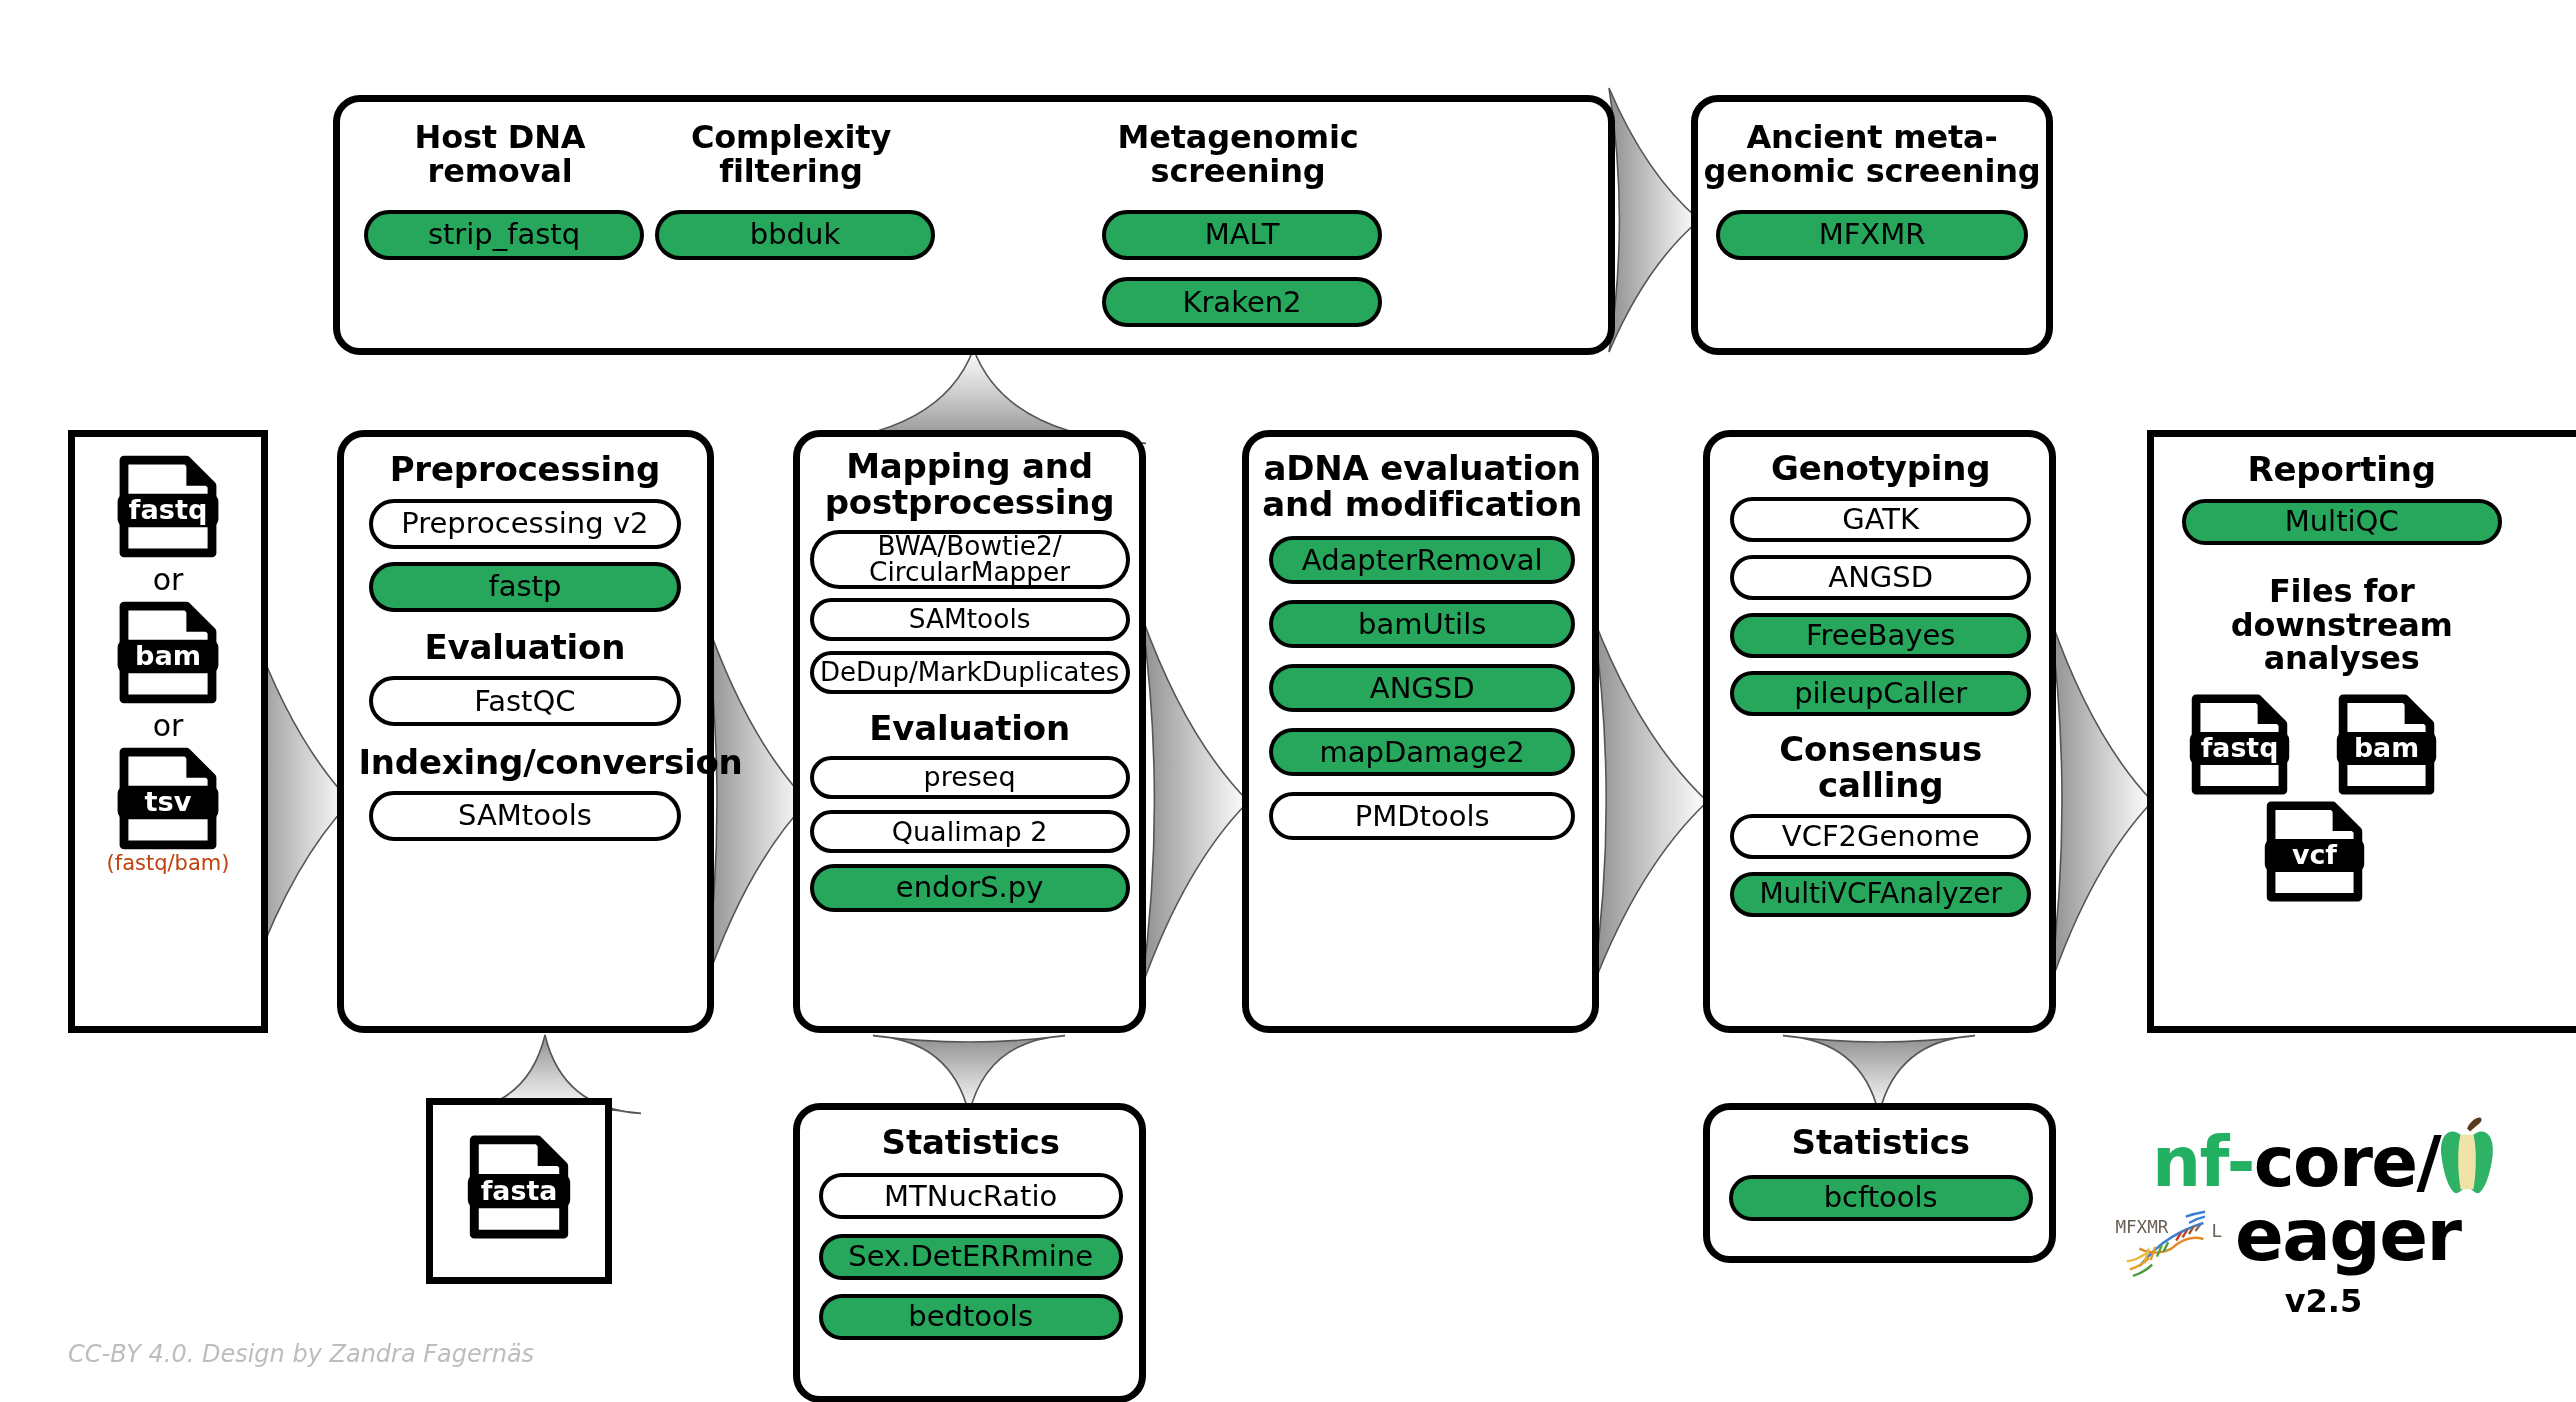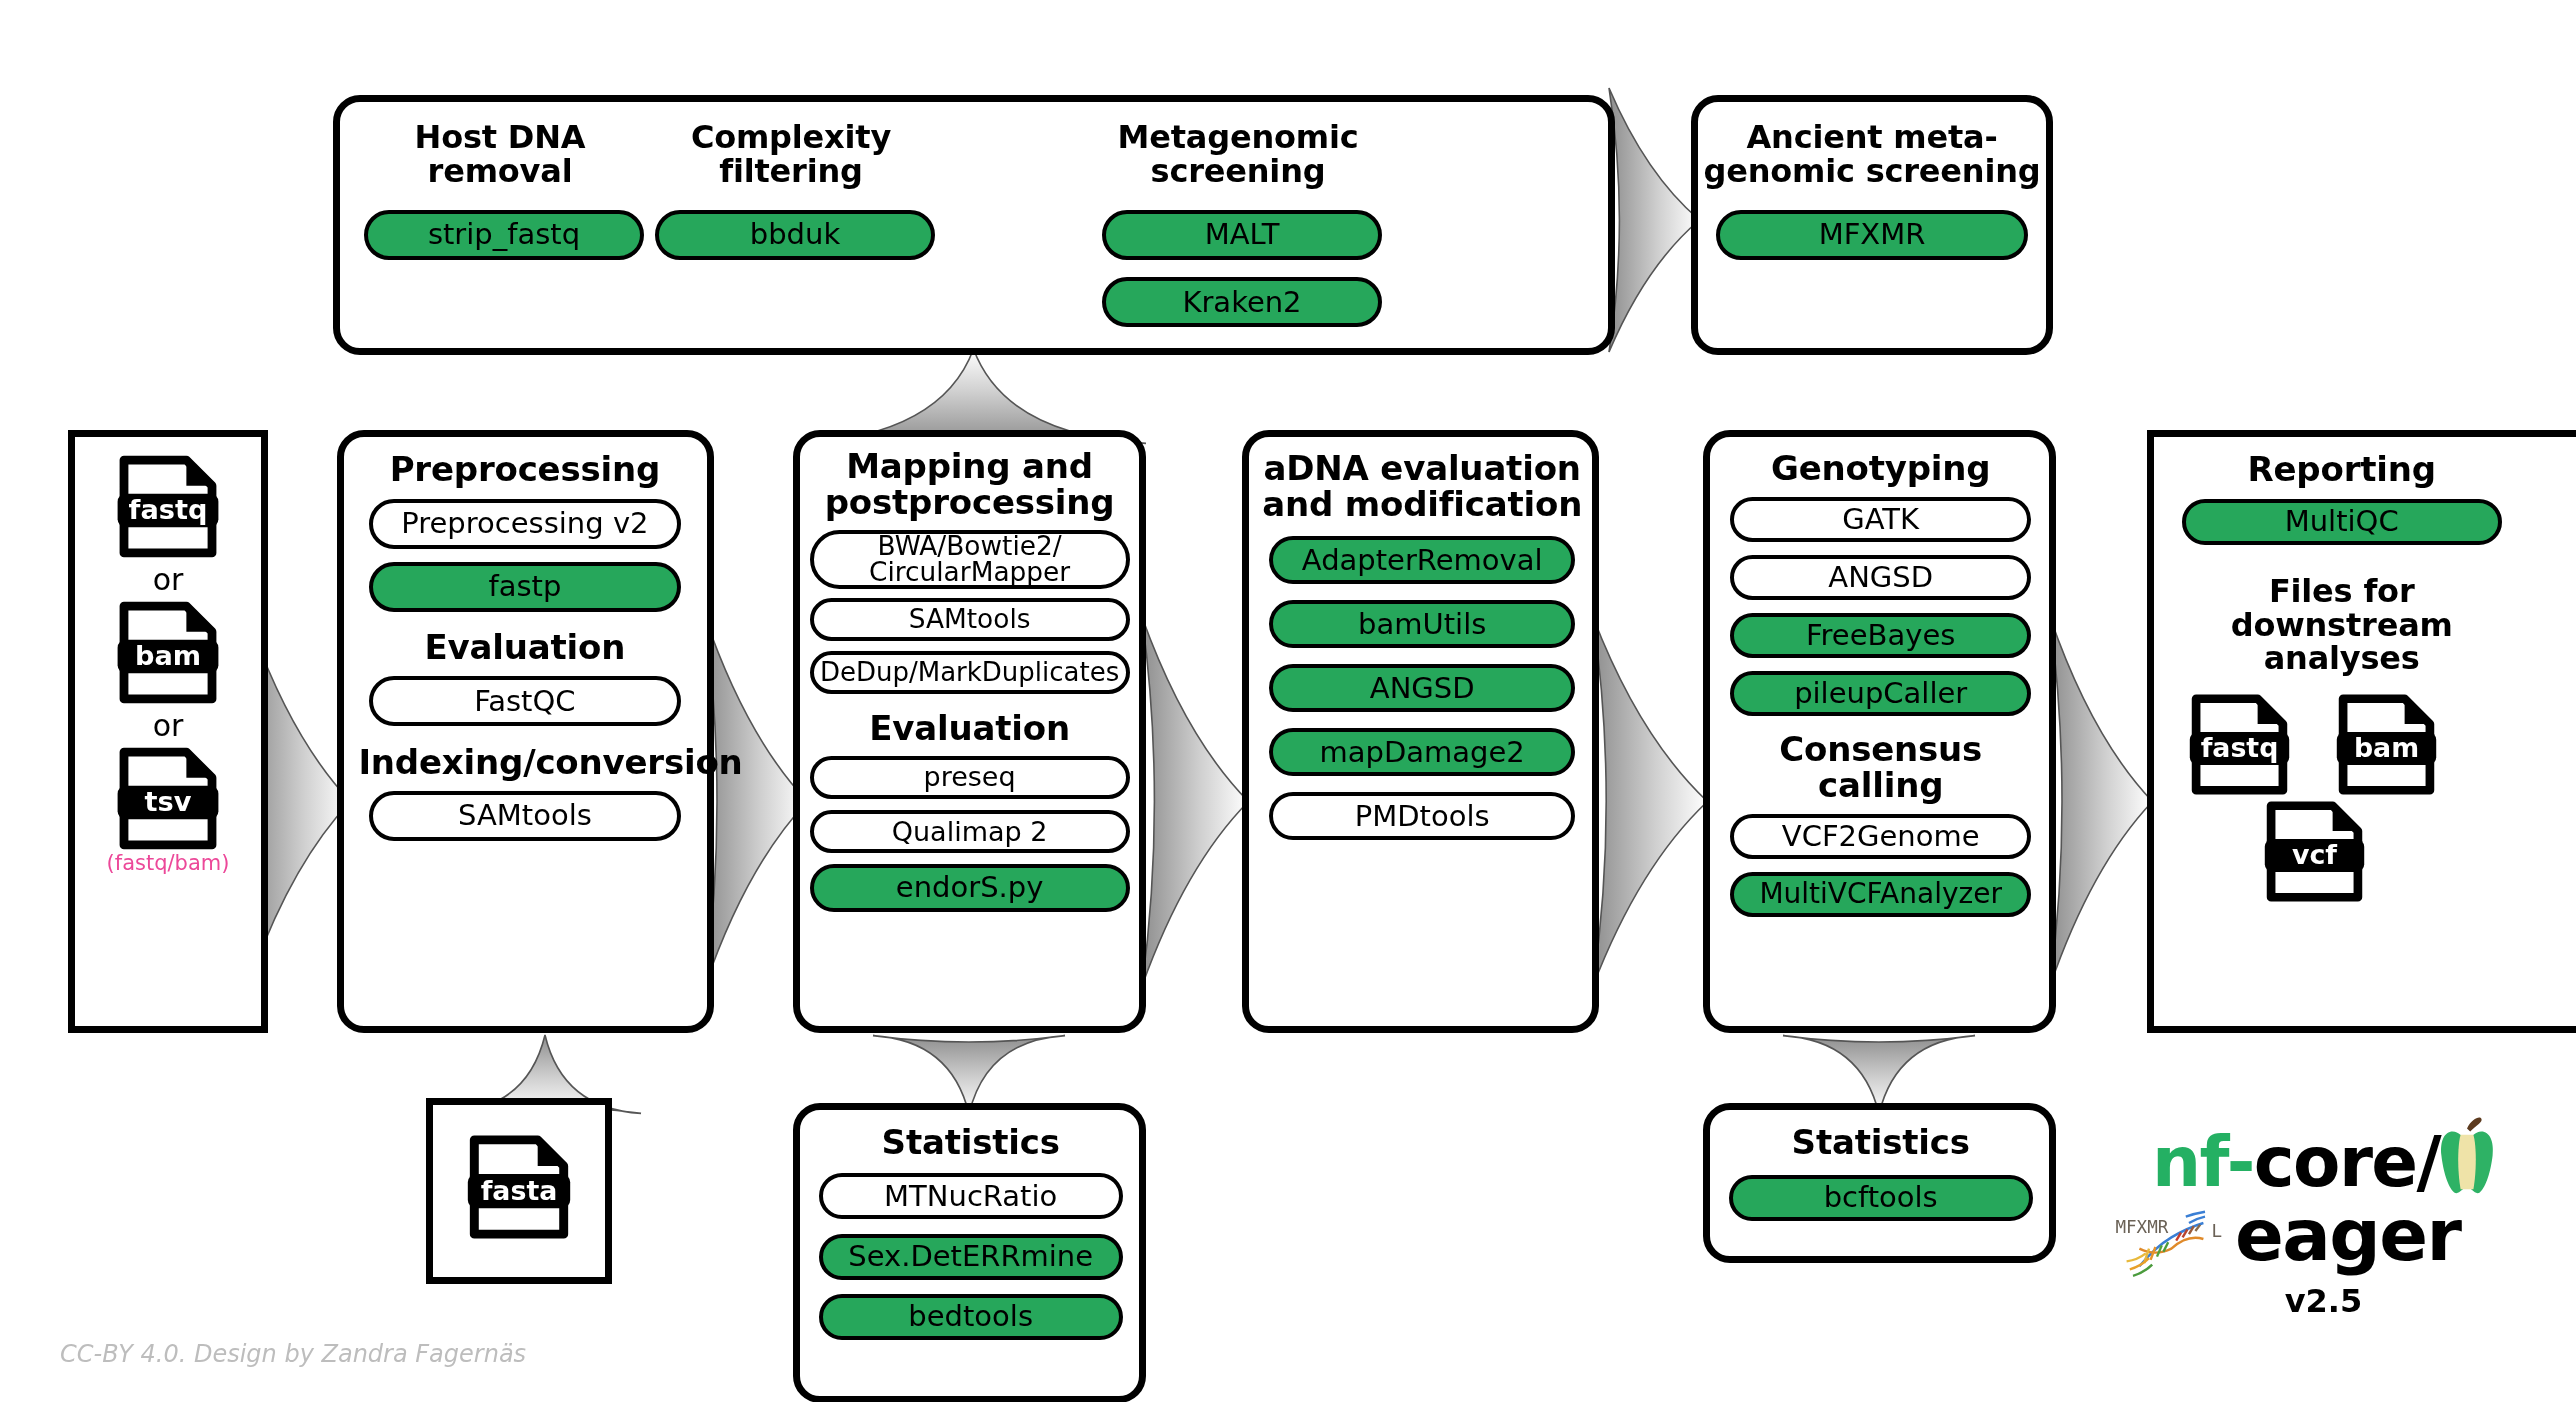--- a/index.html
+++ b/index.html
@@ -24,21 +24,21 @@
 
   
   .arrow{position:absolute;}
   .arrow svg{display:block;width:100%;height:100%;overflow:visible;}
 
   
   .fileicon{position:relative;}
   .fileicon svg{display:block;width:100%;height:100%;}
 
   .orlbl{text-align:center;color:#000;}
-  .sublbl{text-align:center;color:#ec4899;}
+  .sublbl{text-align:center;color:#c2410c;}
 
   .credit{position:absolute;color:#bdbdbd;font-style:italic;
           font-family:"DejaVu Sans","Liberation Sans",sans-serif;}
 
   
   .logo{position:absolute;}
   .logoline1{position:absolute;font-weight:bold;white-space:nowrap;letter-spacing:-1.6px;}
   .logoline2{position:absolute;font-weight:bold;white-space:nowrap;letter-spacing:-1.6px;}
   .logover{position:absolute;font-weight:bold;text-align:center;width:100%;}
   .nfgreen{color:#24b063;}
@@ -404,16 +404,16 @@
           <path d="M26,88 Q40,84 50,74" stroke="#e8a02a"></path>
           <path d="M22,78 Q36,76 46,68" stroke="#e8b93c"></path>
           <path d="M100,30 Q110,24 120,22" stroke="#3a7fd5"></path>
           <path d="M96,22 Q108,18 120,16" stroke="#3a7fd5"></path>
         </g>
       </svg>
     </div>
     <div class="logover" style="left:0;top:160px;font-size:32px;">v2.5</div>
   </div>
 
-  <div class="credit" style="left:60px;top:1340px;font-size:24px;">CC-BY 4.0. Design by Zandra Fagernäs</div>
+  <div class="credit" style="left:68px;top:1340px;font-size:24px;">CC-BY 4.0. Design by Zandra Fagernäs</div>
 
 </div>
 
 
 </body></html>

